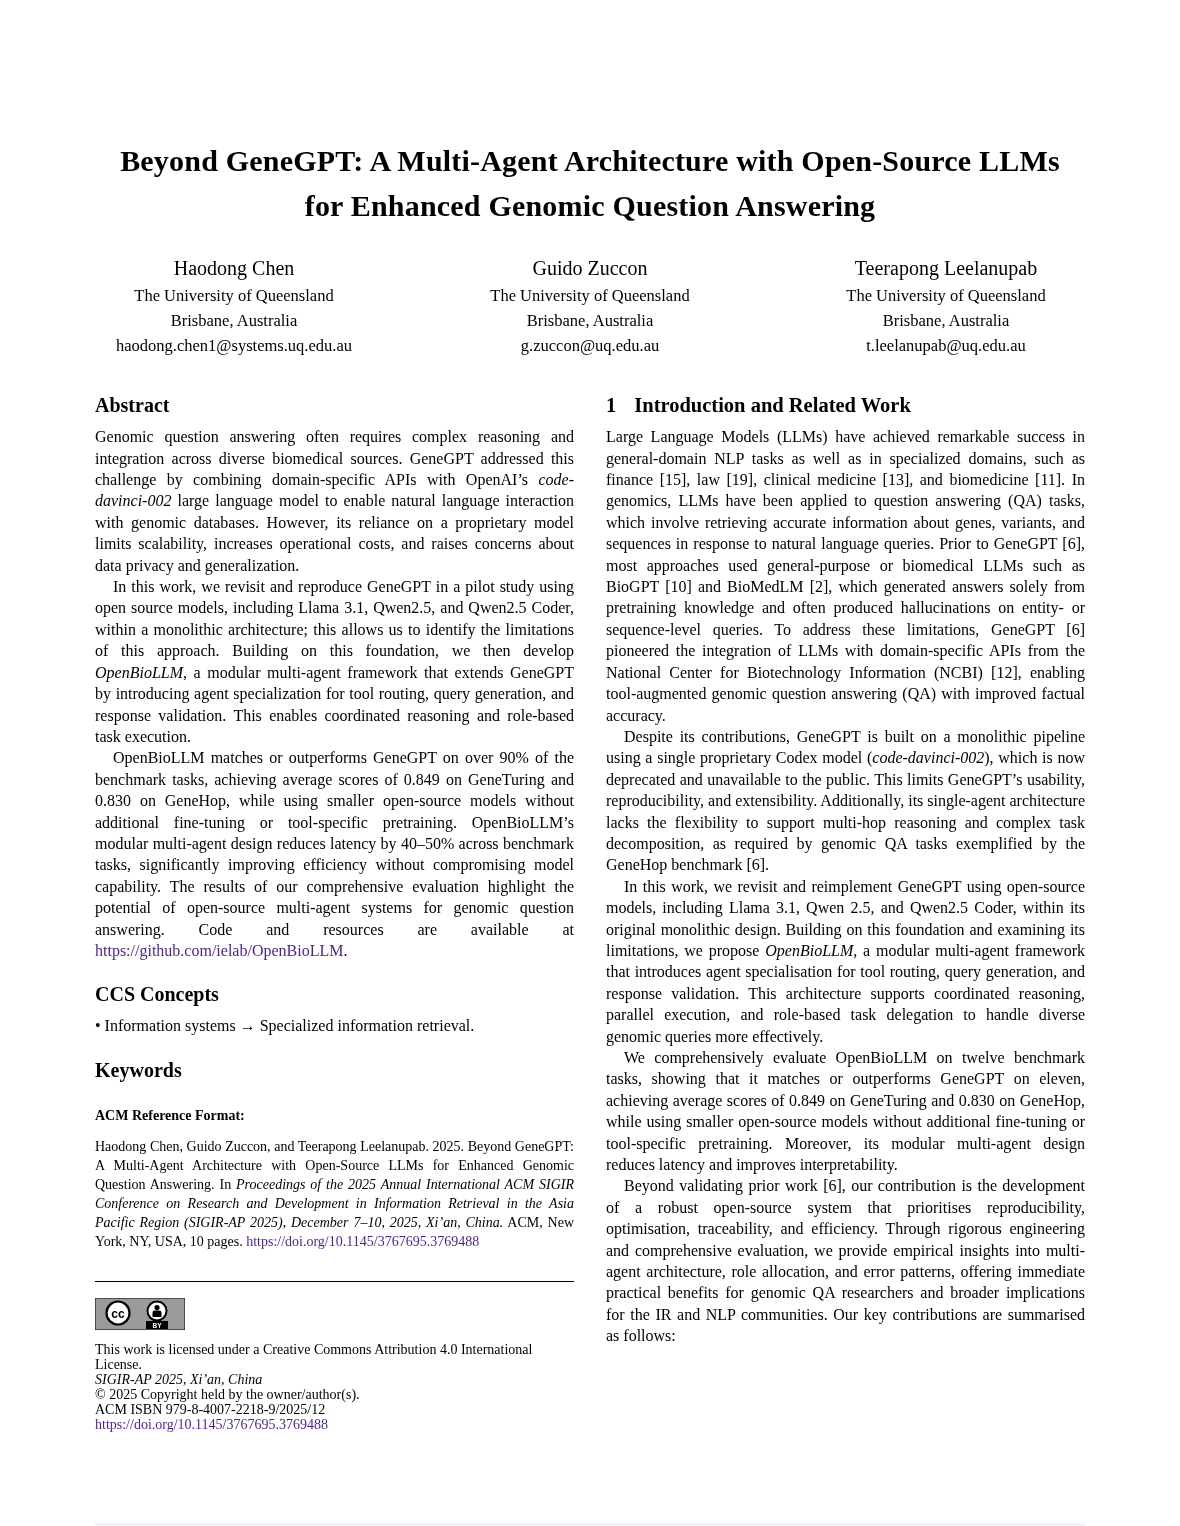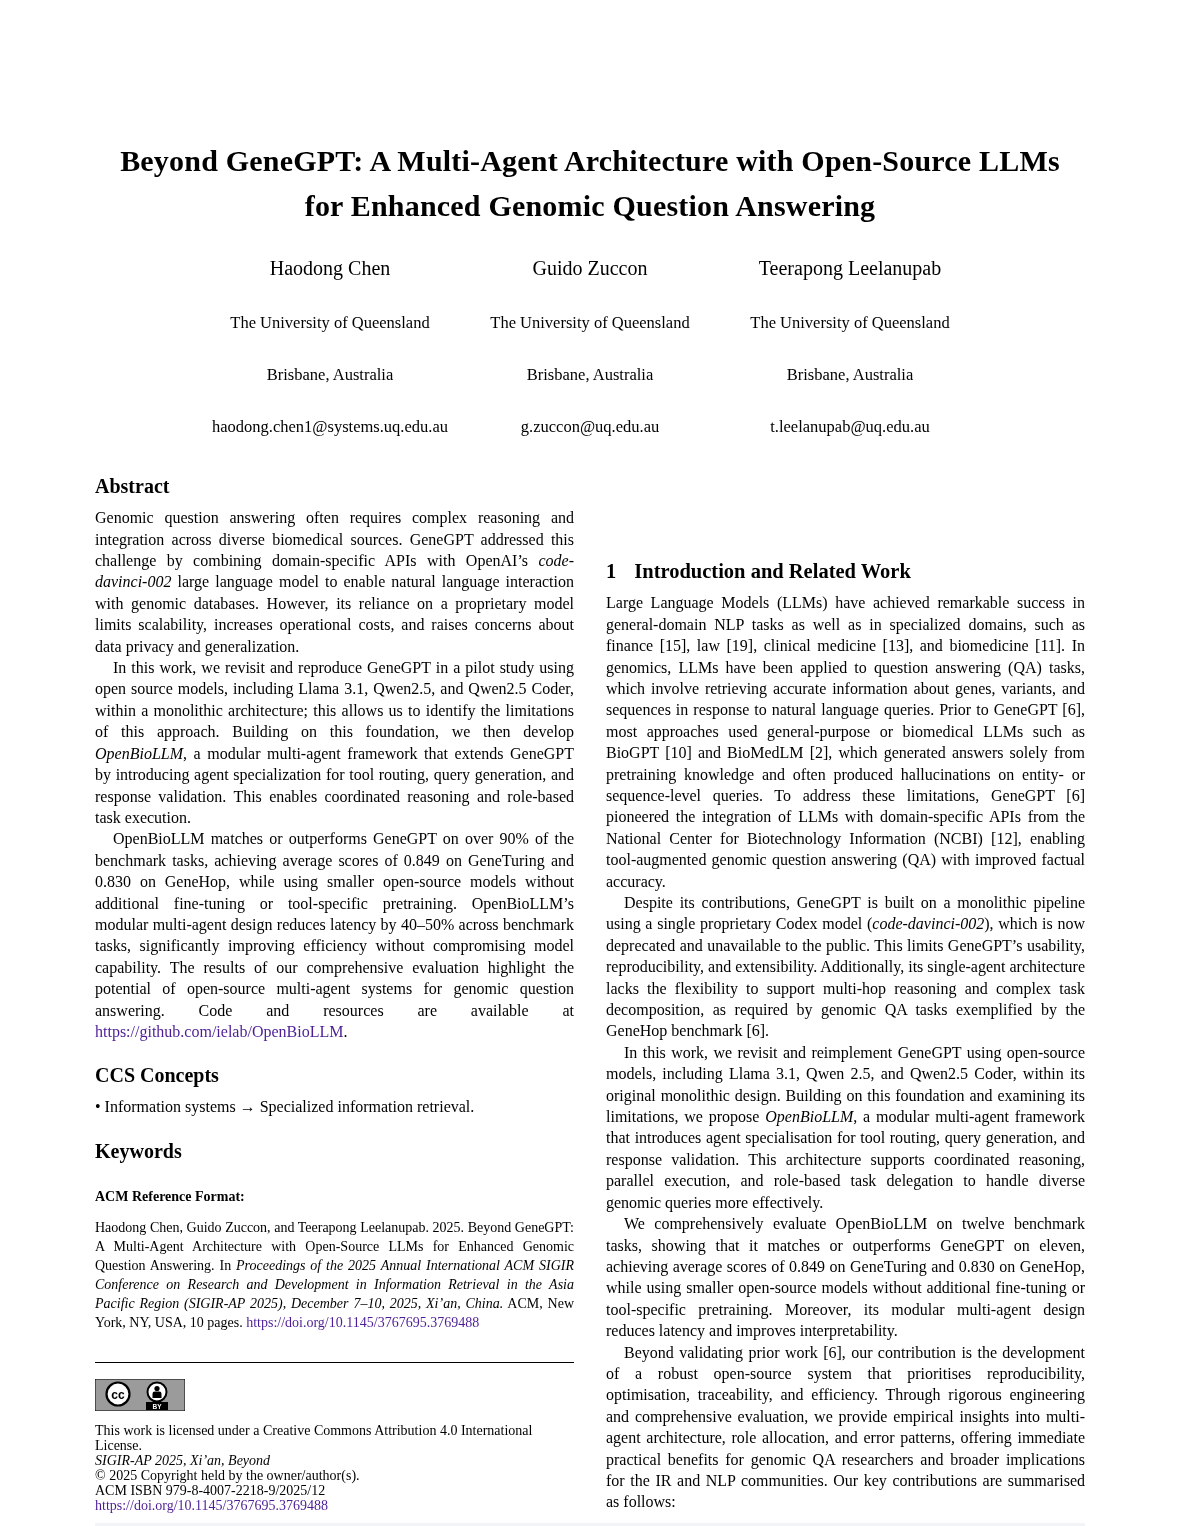--- a/index.html
+++ b/index.html
@@ -7,26 +7,26 @@
   .page {
     width:1180px; height:1526px; margin:0 auto; background:#ffffff; color:#000;
     font-family:"Liberation Serif","DejaVu Serif",serif;
     overflow:hidden; position:relative;border-radius:18px;
   }
   .title {
     padding-top:138px; font-size:30px; font-weight:700; text-align:center;
     line-height:1.5; max-width:960px; margin:0 auto; letter-spacing:0.2px;
   }
   .authors {
-    margin-top:26px; display:flex; justify-content:center; text-align:center;
+    margin-top:26px; display:flex; justify-content:center; gap:96px; text-align:center;
   }
   .author { min-width:260px; }
   .author-name { font-size:20px; line-height:1.45; }
-  .author-line { font-size:16.5px; line-height:1.52;margin-top:27px; }
-  .cols { display:flex; margin:36px 95px 0 95px; gap:32px;align-items:flex-end; }
+  .author-line { font-size:16.5px; line-height:1.52; }
+  .cols { display:flex; margin:36px 95px 0 95px; gap:32px; }
   .col { width:480px; }
   h2.head { font-size:20px; font-weight:700; margin:0 0 9px 0; }
   h2.head.later { margin-top:22px; }
   .body-p { font-size:16px; line-height:21.4px; text-align:justify; }
   .indent { text-indent:18px; }
   em { font-style:italic; }
   b { font-weight:400; }
   .small { font-size:14px; line-height:19px; }
   .small-head { font-size:14px; font-weight:700; margin-top:24px; margin-bottom:12px; }
   .ref-text { text-align:justify; }
@@ -102,21 +102,21 @@
             <circle cx="62" cy="13" r="9.5" fill="#ffffff" stroke="#000" stroke-width="2"></circle>
             <circle cx="62" cy="9.5" r="2.6" fill="#000"></circle>
             <path d="M57.5 19 v-4.2 a2.3 2.3 0 0 1 2.3-2.3 h4.4 a2.3 2.3 0 0 1 2.3 2.3 V19 Z" fill="#000"></path>
             <rect x="51" y="23" width="22" height="8" fill="#000"></rect>
             <text x="62" y="29.6" font-family="Liberation Sans, sans-serif" font-size="6.5" font-weight="bold" text-anchor="middle" fill="#ffffff">BY</text>
           </g>
         </svg>
       </div>
 
       <div class="tiny">This work is licensed under a Creative Commons Attribution 4.0 International License.</div>
-      <div class="tiny it">SIGIR-AP 2025, Xi’an, Beyond</div>
+      <div class="tiny it">SIGIR-AP 2025, Xi’an, China</div>
       <div class="tiny">© 2025 Copyright held by the owner/author(s).</div>
       <div class="tiny">ACM ISBN 979-8-4007-2218-9/2025/12</div>
       <div class="tiny link">https://doi.org/10.1145/3767695.3769488</div>
     </div>
 
     <div class="col">
       <h2 class="sec-head">
           <span class="sec-num">1</span>
           <span>Introduction and Related Work</span>
         </h2>

